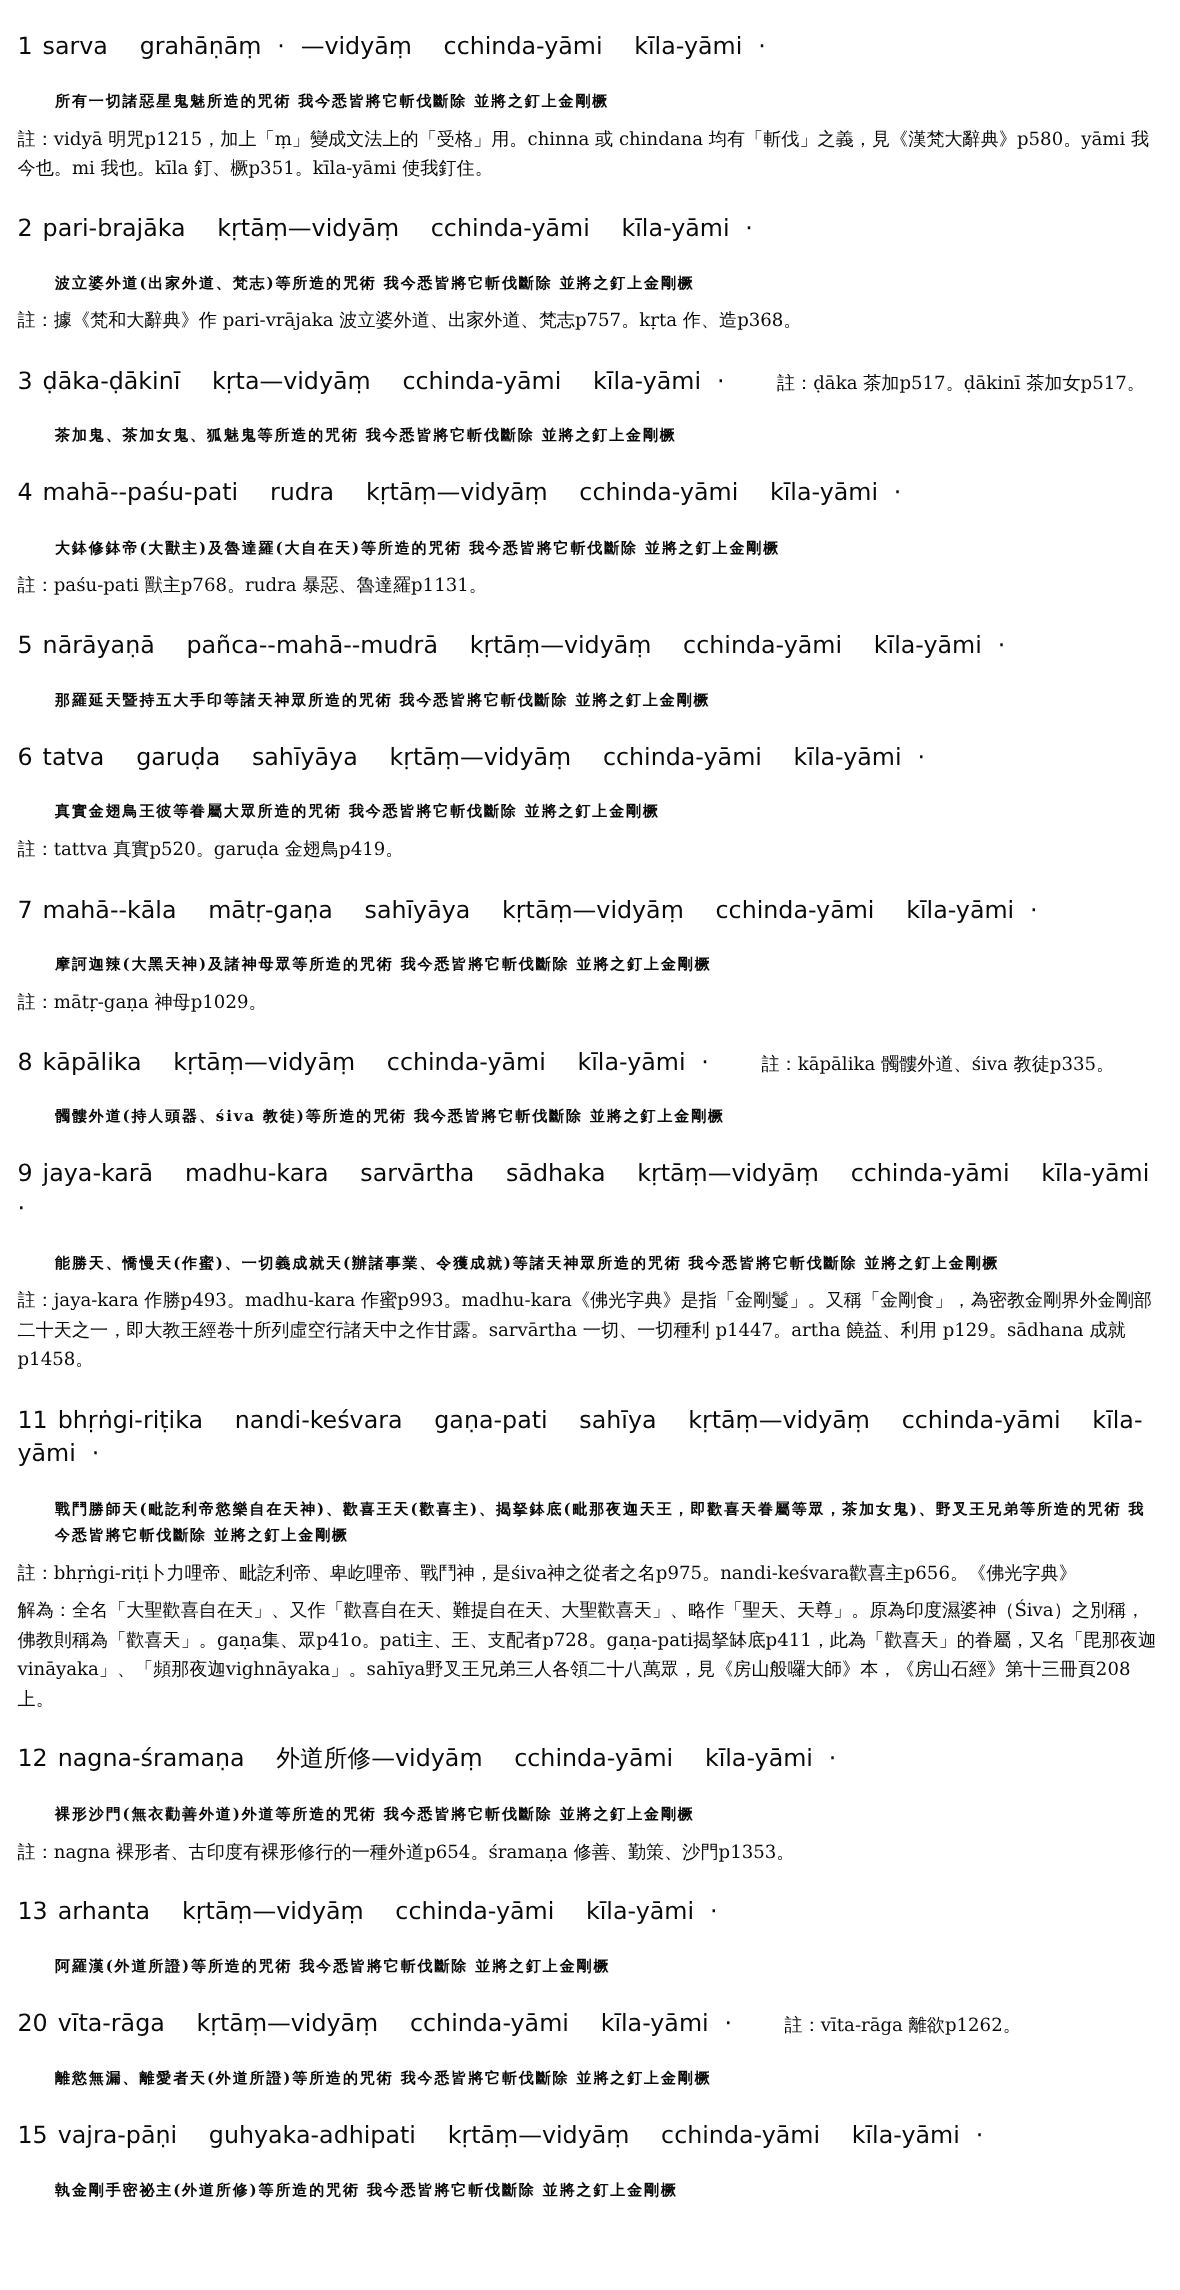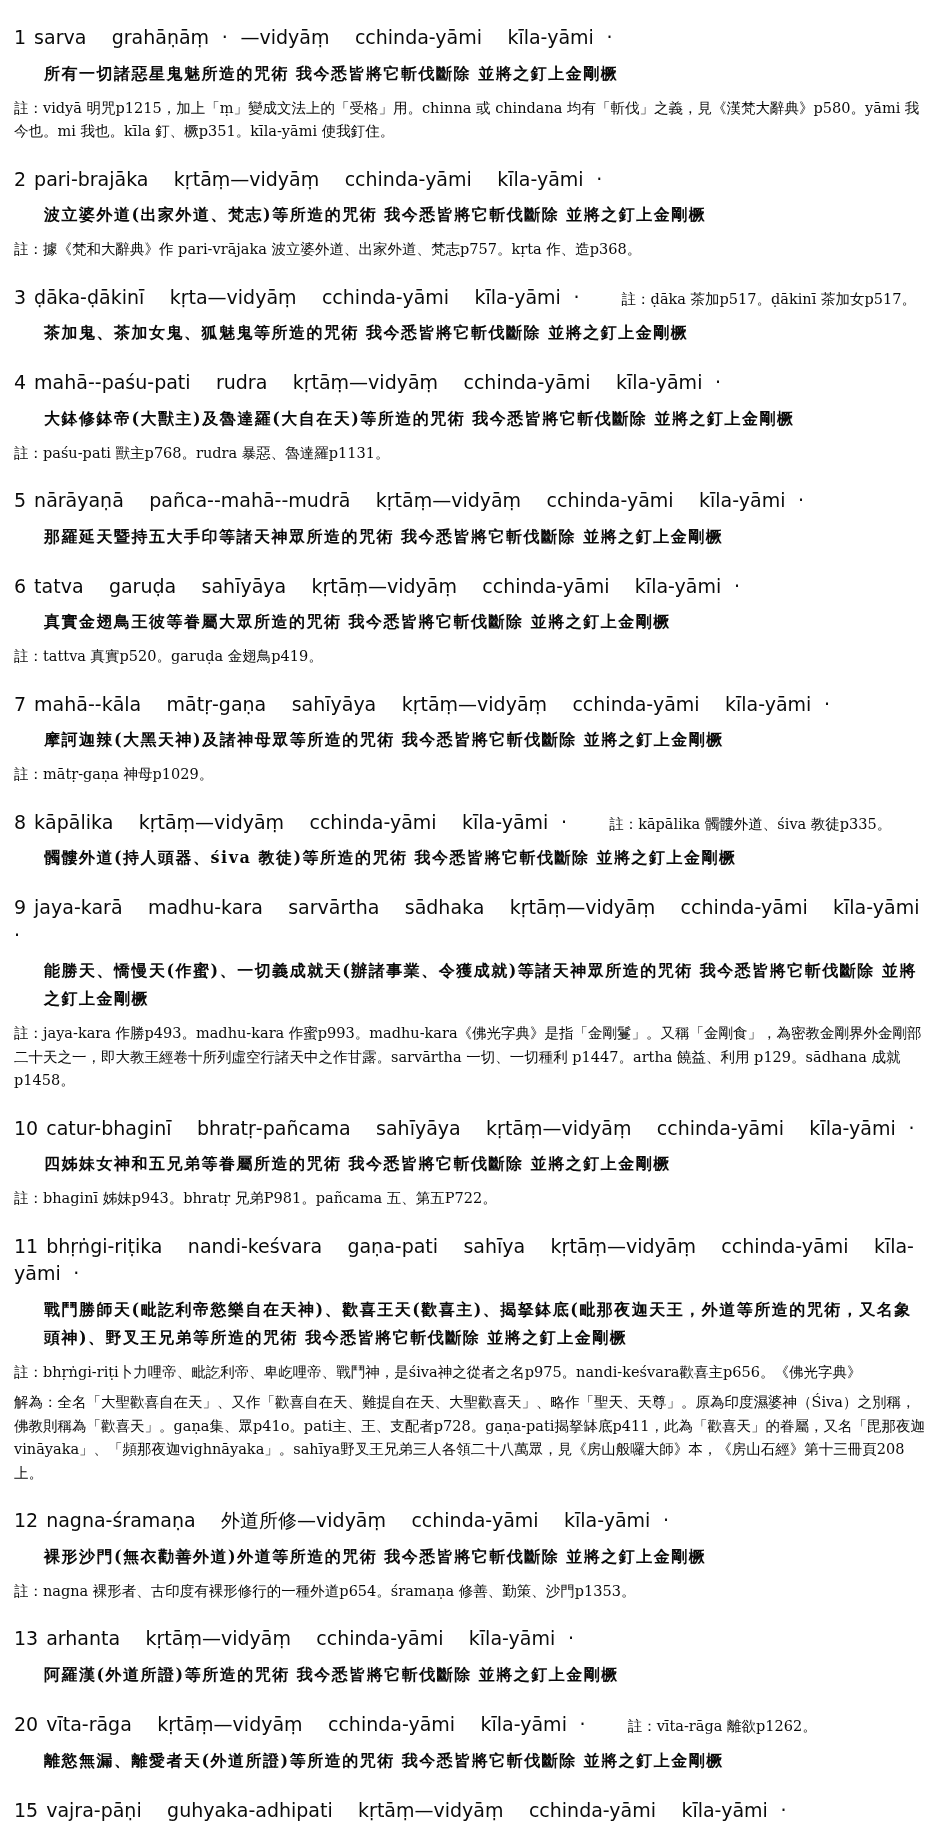--- a/index.html
+++ b/index.html
@@ -36,25 +36,25 @@
   .side-note {
     font-family: "DejaVu Serif", serif;
     font-size: 14.5px;
     word-spacing: normal;
     margin-left: 42px;
     white-space: normal;
   }
   .chinese {
     font-family: "DejaVu Serif", serif;
     font-weight: bold;
-    font-size: 16px;
+    font-size: 12px;
     letter-spacing: 1.5px;
     line-height: 1.75;
     margin-left: 30px;
-    margin-top: 8px;
+    margin-top: 19px;
   }
   .notes { margin-top: 9px; }
   .note {
     font-family: "DejaVu Serif", serif;
     font-size: 14.5px;
     line-height: 1.62;
     margin-top: 7px;
   }
 </style>
 </head>
@@ -141,35 +141,26 @@
   <div class="item">
     <div class="sanskrit-row">
       <span class="num">9</span><span class="sanskrit">jaya-karā  madhu-kara  sarvārtha  sādhaka  kṛtāṃ—vidyāṃ  cchinda-yāmi  kīla-yāmi ·</span>
     </div>
     <div class="chinese">能勝天、憍慢天(作蜜)、一切義成就天(辦諸事業、令獲成就)等諸天神眾所造的咒術 我今悉皆將它斬伐斷除 並將之釘上金剛橛</div>
     <div class="notes">
           <div class="note">註：jaya-kara 作勝p493。madhu-kara 作蜜p993。madhu-kara《佛光字典》是指「金剛鬘」。又稱「金剛食」，為密教金剛界外金剛部二十天之一，即大教王經卷十所列虛空行諸天中之作甘露。sarvārtha 一切、一切種利 p1447。artha 饒益、利用 p129。sādhana 成就p1458。</div>
         </div>
   </div>
 
-  <div class="item">
-    <div class="sanskrit-row">
-      <span class="num">10</span><span class="sanskrit">catur-bhaginī  bhratṛ-pañcama  sahīyāya  kṛtāṃ—vidyāṃ  cchinda-yāmi  kīla-yāmi ·</span>
-    </div>
-    <div class="chinese">四姊妹女神和五兄弟等眷屬所造的咒術 我今悉皆將它斬伐斷除 並將之釘上金剛橛</div>
-    <div class="notes">
-          <div class="note">註：bhaginī 姊妹p943。bhratṛ 兄弟P981。pañcama 五、第五P722。</div>
-        </div>
-  </div>
 
   <div class="item">
     <div class="sanskrit-row">
       <span class="num">11</span><span class="sanskrit">bhṛṅgi-riṭika  nandi-keśvara  gaṇa-pati  sahīya  kṛtāṃ—vidyāṃ  cchinda-yāmi  kīla-yāmi ·</span>
     </div>
-    <div class="chinese">戰鬥勝師天(毗訖利帝慾樂自在天神)、歡喜王天(歡喜主)、揭拏鉢底(毗那夜迦天王，外道等所造的咒術，又名象頭神)、野叉王兄弟等所造的咒術 我今悉皆將它斬伐斷除 並將之釘上金剛橛</div>
+    <div class="chinese">戰鬥勝師天(毗訖利帝慾樂自在天神)、歡喜王天(歡喜主)、揭拏鉢底(毗那夜迦天王，即歡喜天眷屬等眾，茶加女鬼)、野叉王兄弟等所造的咒術 我今悉皆將它斬伐斷除 並將之釘上金剛橛</div>
     <div class="notes">
           <div class="note">註：bhṛṅgi-riṭi卜力哩帝、毗訖利帝、卑屹哩帝、戰鬥神，是śiva神之從者之名p975。nandi-keśvara歡喜主p656。《佛光字典》</div>
           <div class="note">解為：全名「大聖歡喜自在天」、又作「歡喜自在天、難提自在天、大聖歡喜天」、略作「聖天、天尊」。原為印度濕婆神（Śiva）之別稱，佛教則稱為「歡喜天」。gaṇa集、眾p41o。pati主、王、支配者p728。gaṇa-pati揭拏缽底p411，此為「歡喜天」的眷屬，又名「毘那夜迦vināyaka」、「頻那夜迦vighnāyaka」。sahīya野叉王兄弟三人各領二十八萬眾，見《房山般囉大師》本，《房山石經》第十三冊頁208上。</div>
         </div>
   </div>
 
   <div class="item">
     <div class="sanskrit-row">
       <span class="num">12</span><span class="sanskrit">nagna-śramaṇa  外道所修—vidyāṃ  cchinda-yāmi  kīla-yāmi ·</span>
     </div>

